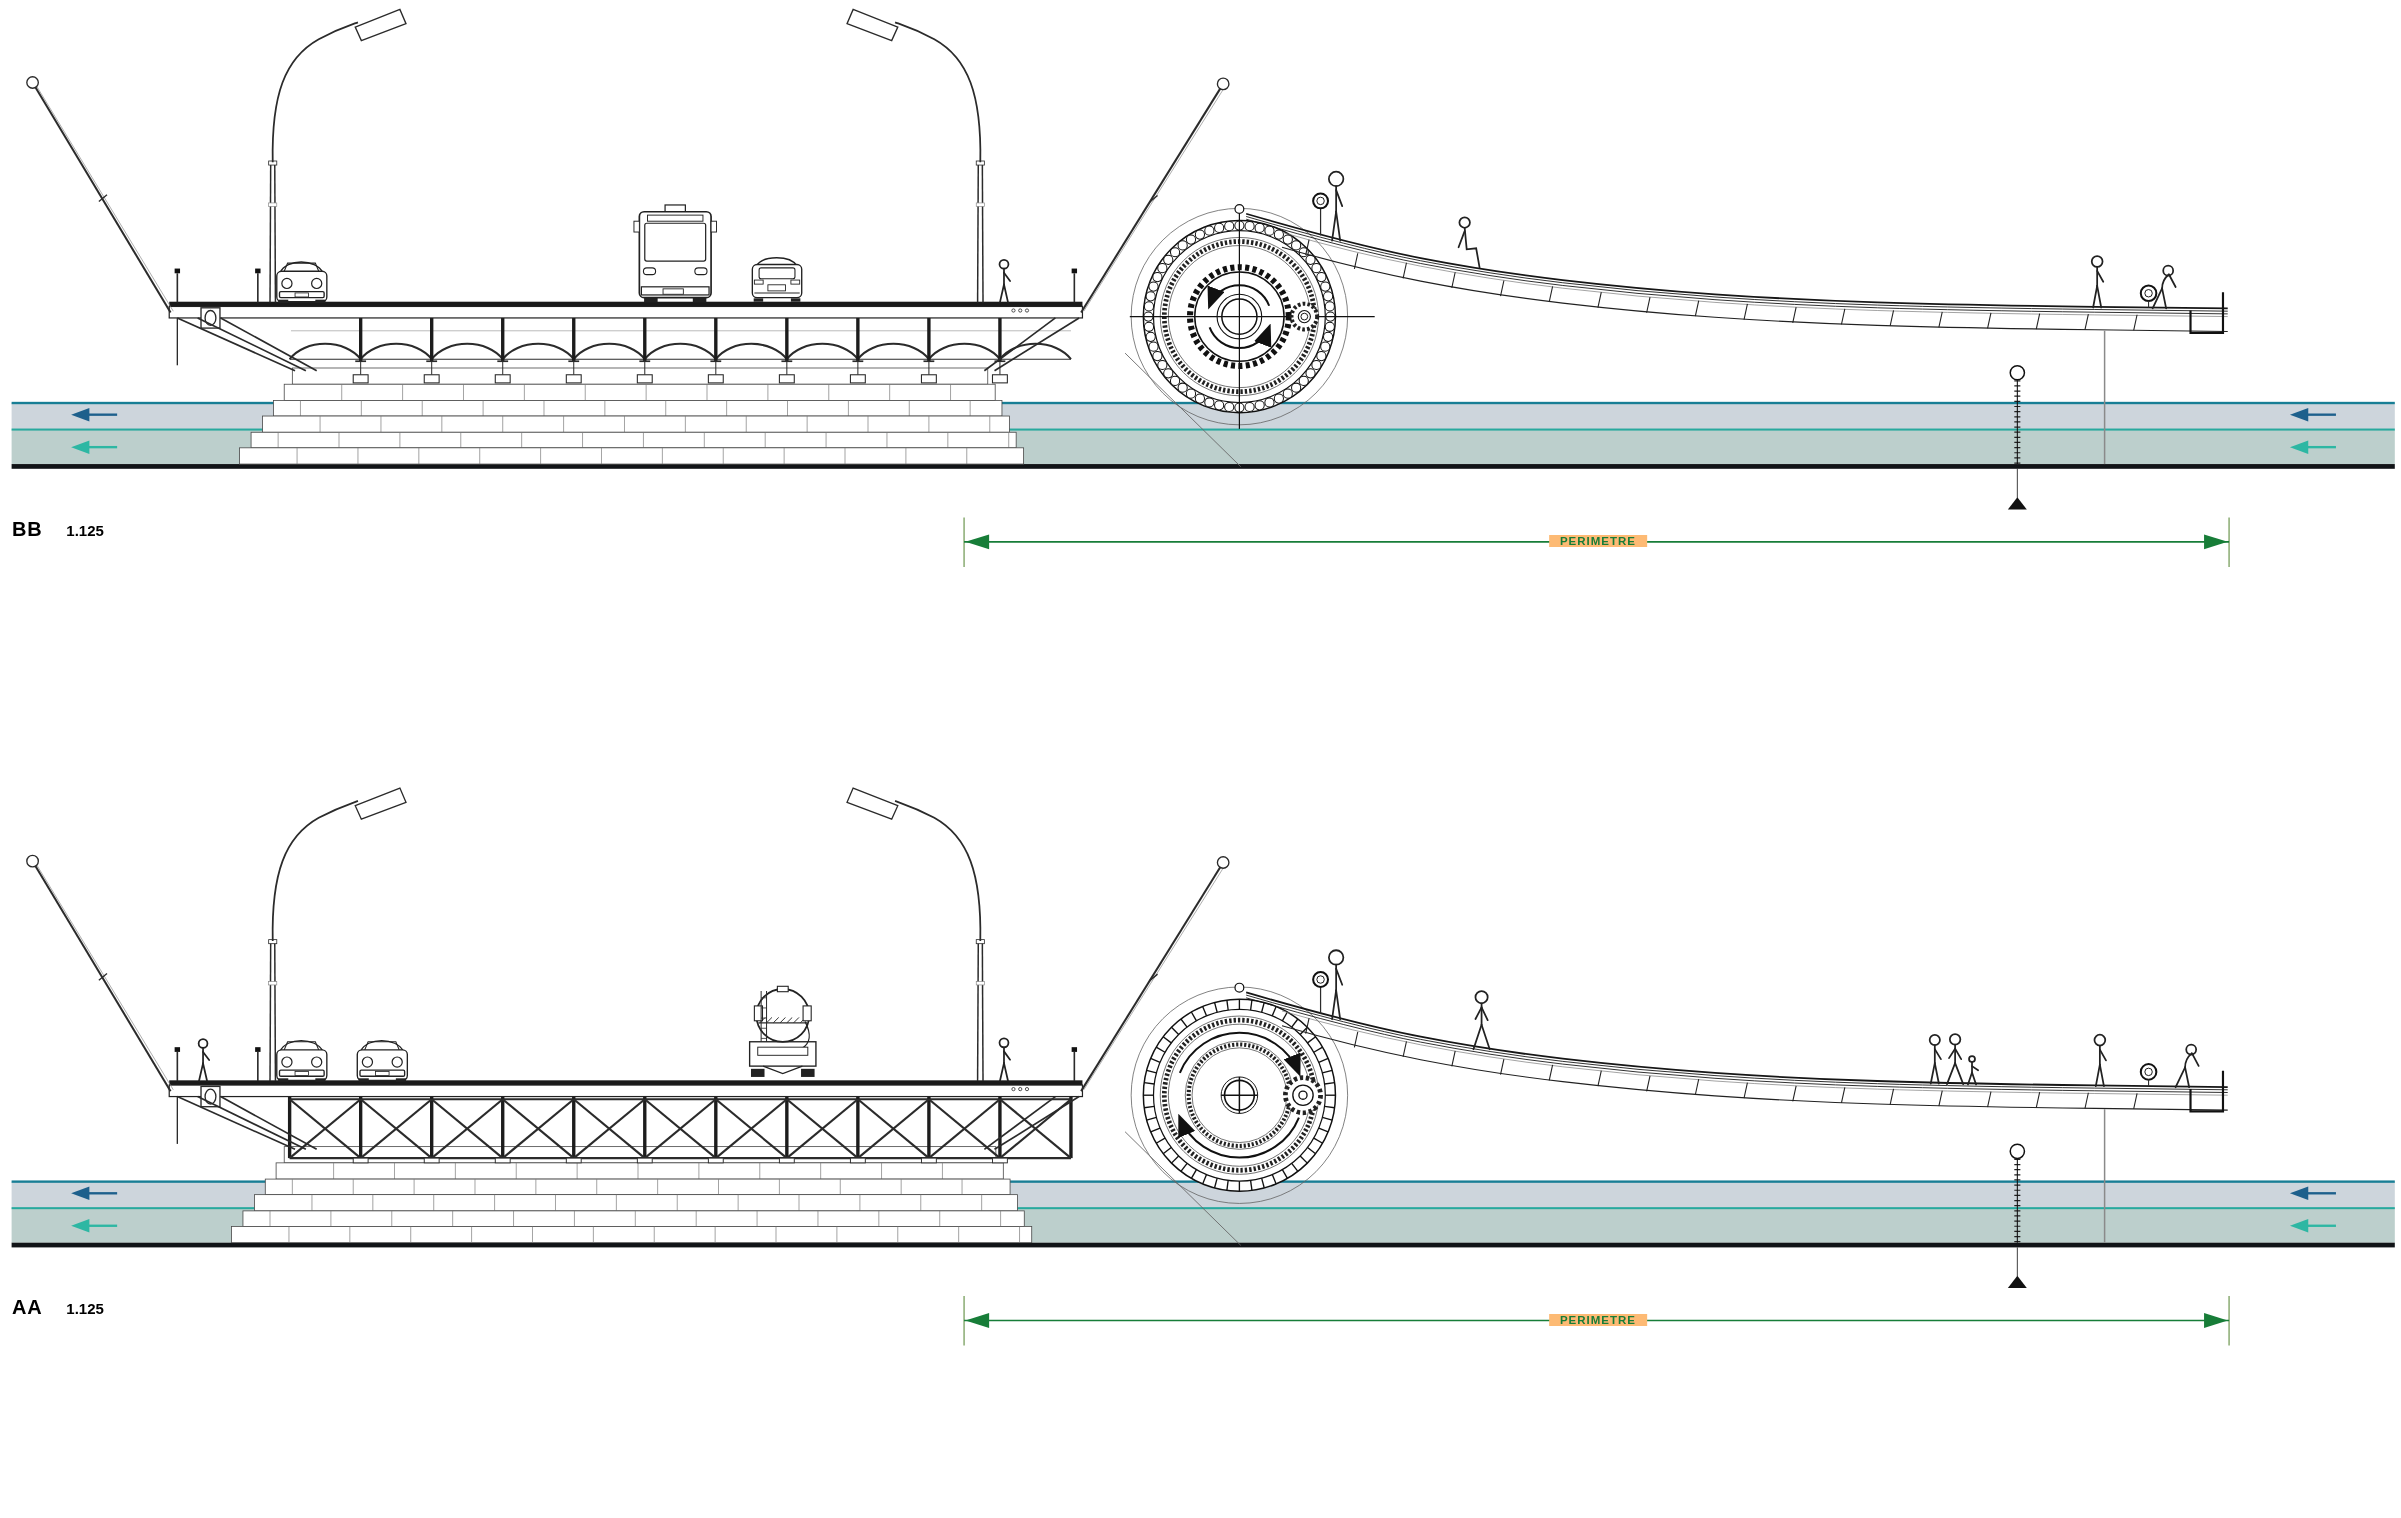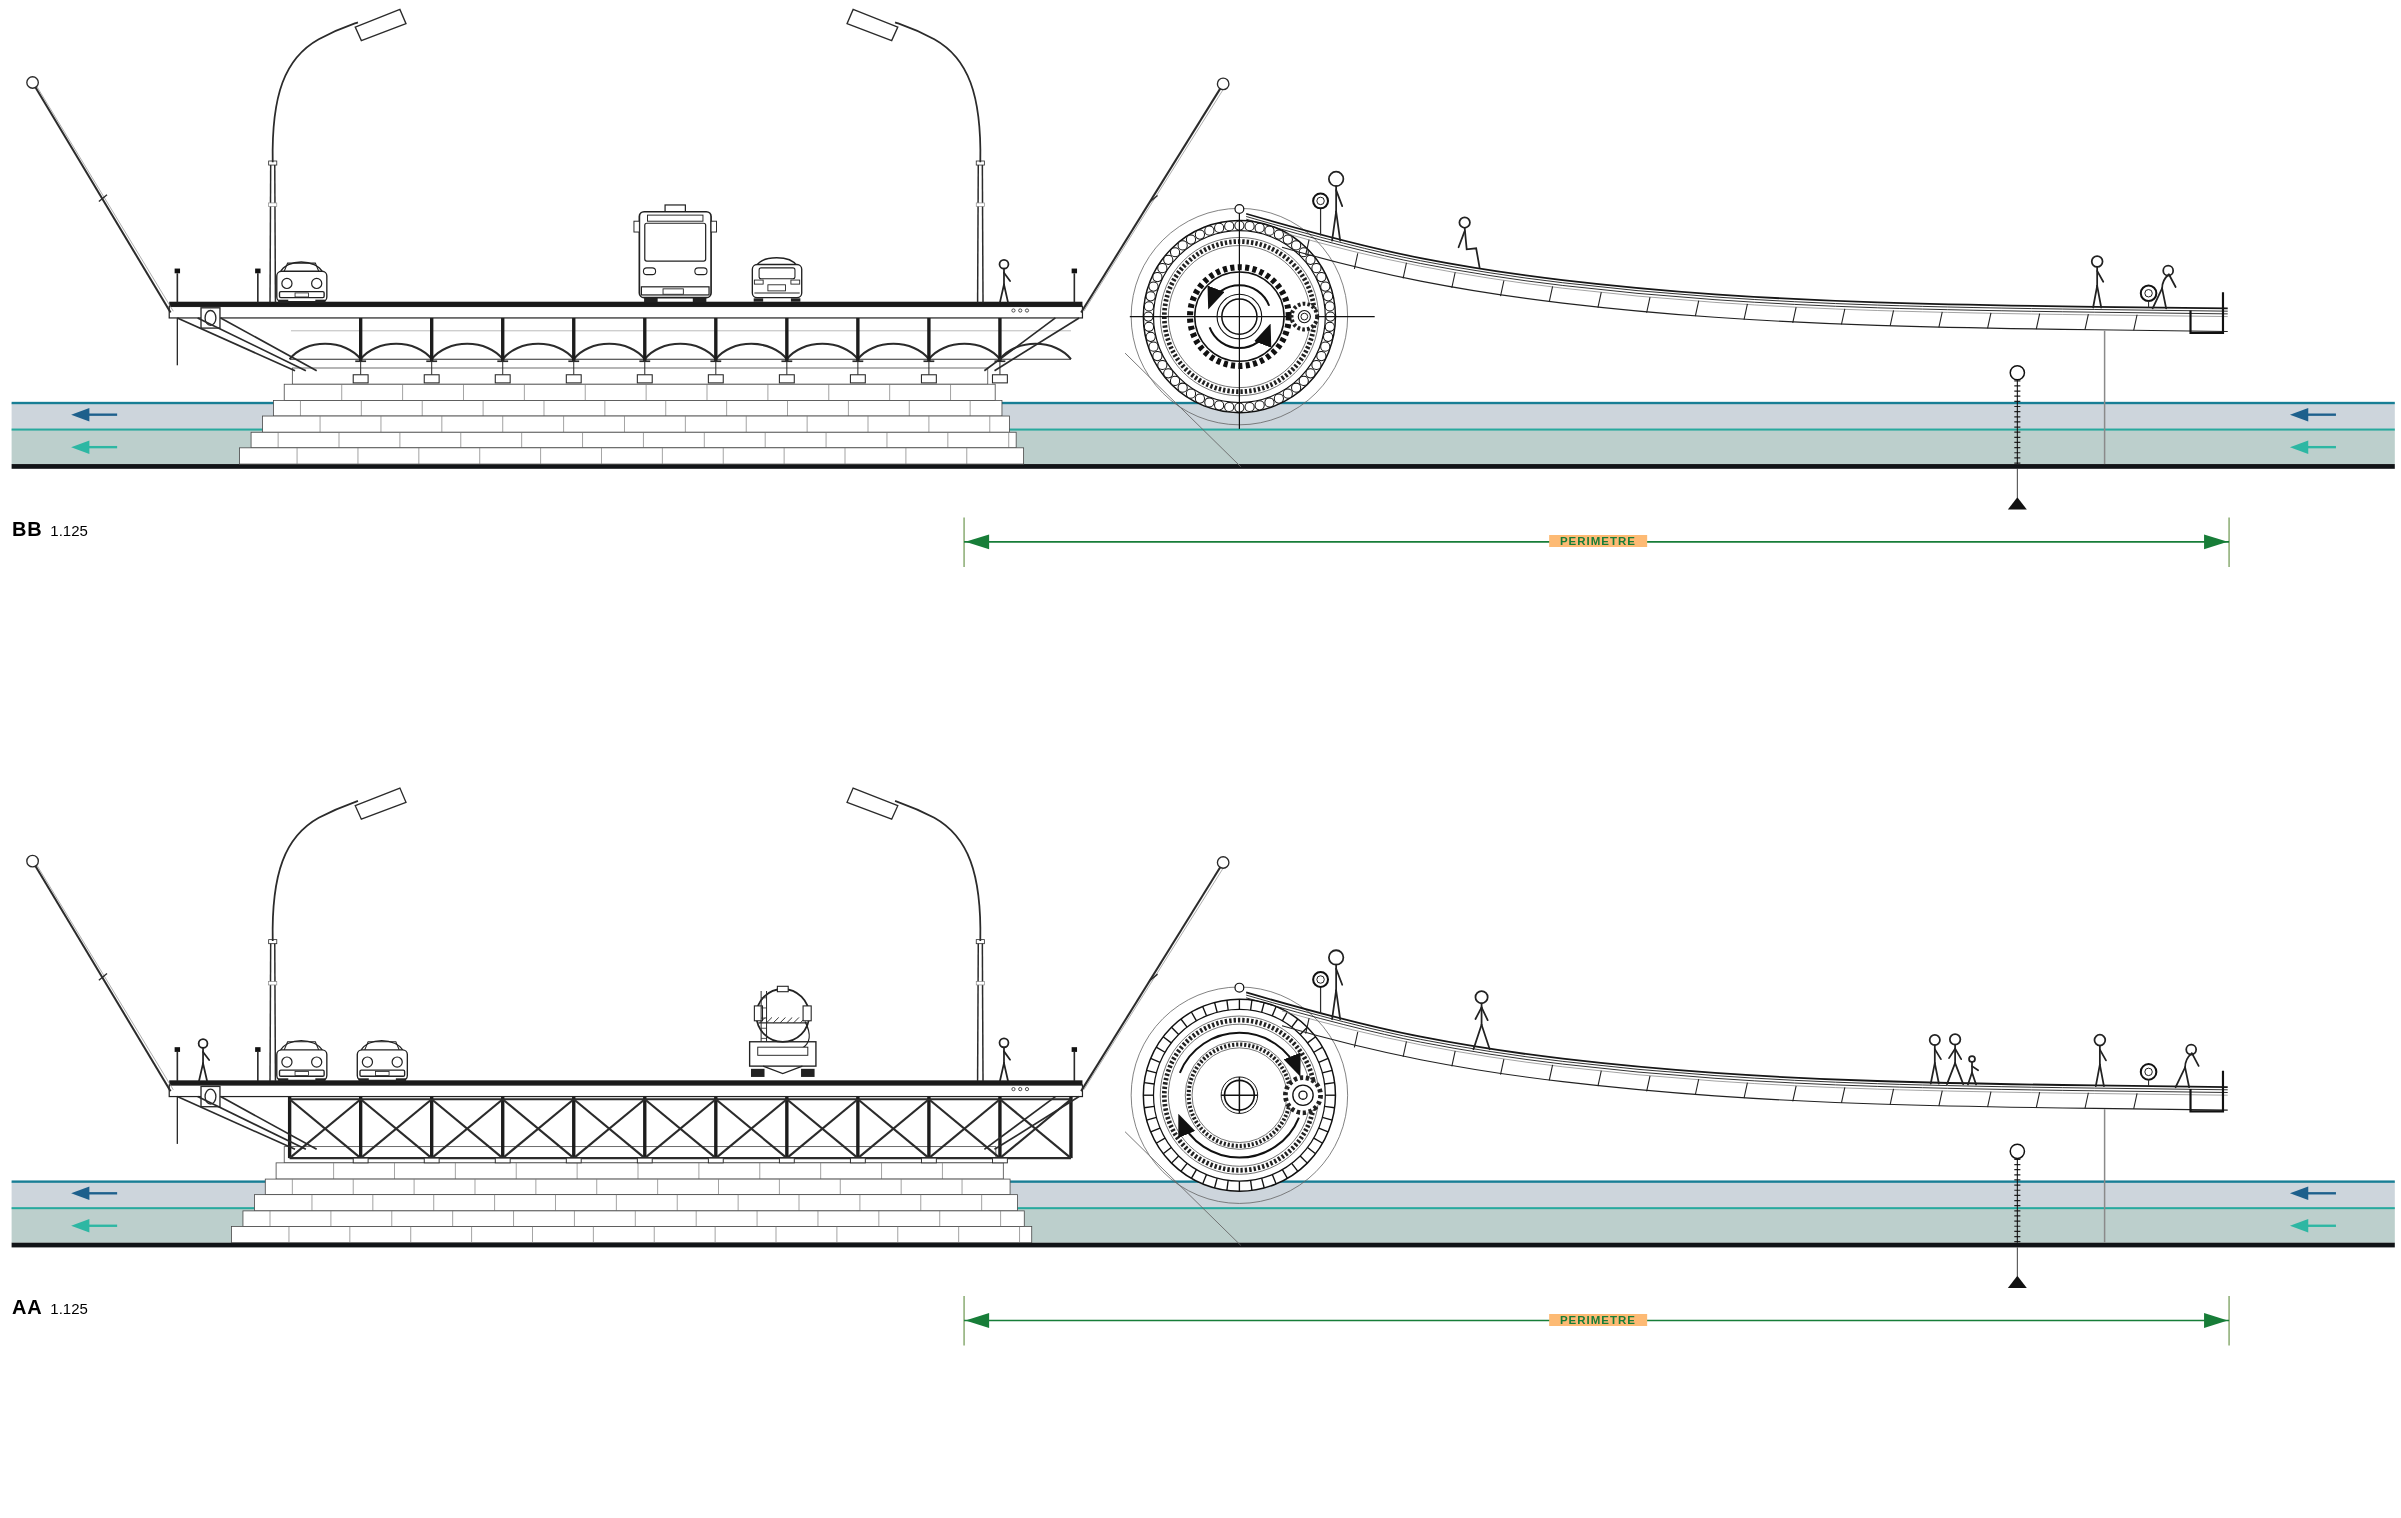--- a/index.html
+++ b/index.html
@@ -1,21 +1,21 @@
 <!DOCTYPE html>
 <html style="font-size:10.8px"><head>
 <meta charset="utf-8">
 <style>
   html,body{margin:0;padding:0}
   body{width:2401px;height:1518px;background:#ffffff;position:relative;
        font-family:"Liberation Sans",sans-serif;overflow:hidden}
   svg#cv{position:absolute;left:0;top:0}
   .view-label{position:absolute;left:12px;color:#000;white-space:nowrap;z-index:5}
   .view-label .big{font-size:20px;font-weight:bold;letter-spacing:0.7px}
-  .view-label .scale{font-size:15px;font-weight:normal;margin-left:8px}
+  .view-label .scale{font-size:15px;font-weight:bold;margin-left:24px}
   .vb{top:518px}
   .va{top:1296px}
   .perimetre{position:absolute;left:1598px;transform:translateX(-50%);
        background:#fdba74;padding:0 10.8px;font-weight:bold;font-size:11.5px;
        letter-spacing:1px;z-index:5}
   .p0{top:535px}
   .p1{top:1314px}
 </style>
 </head>
 <body>

